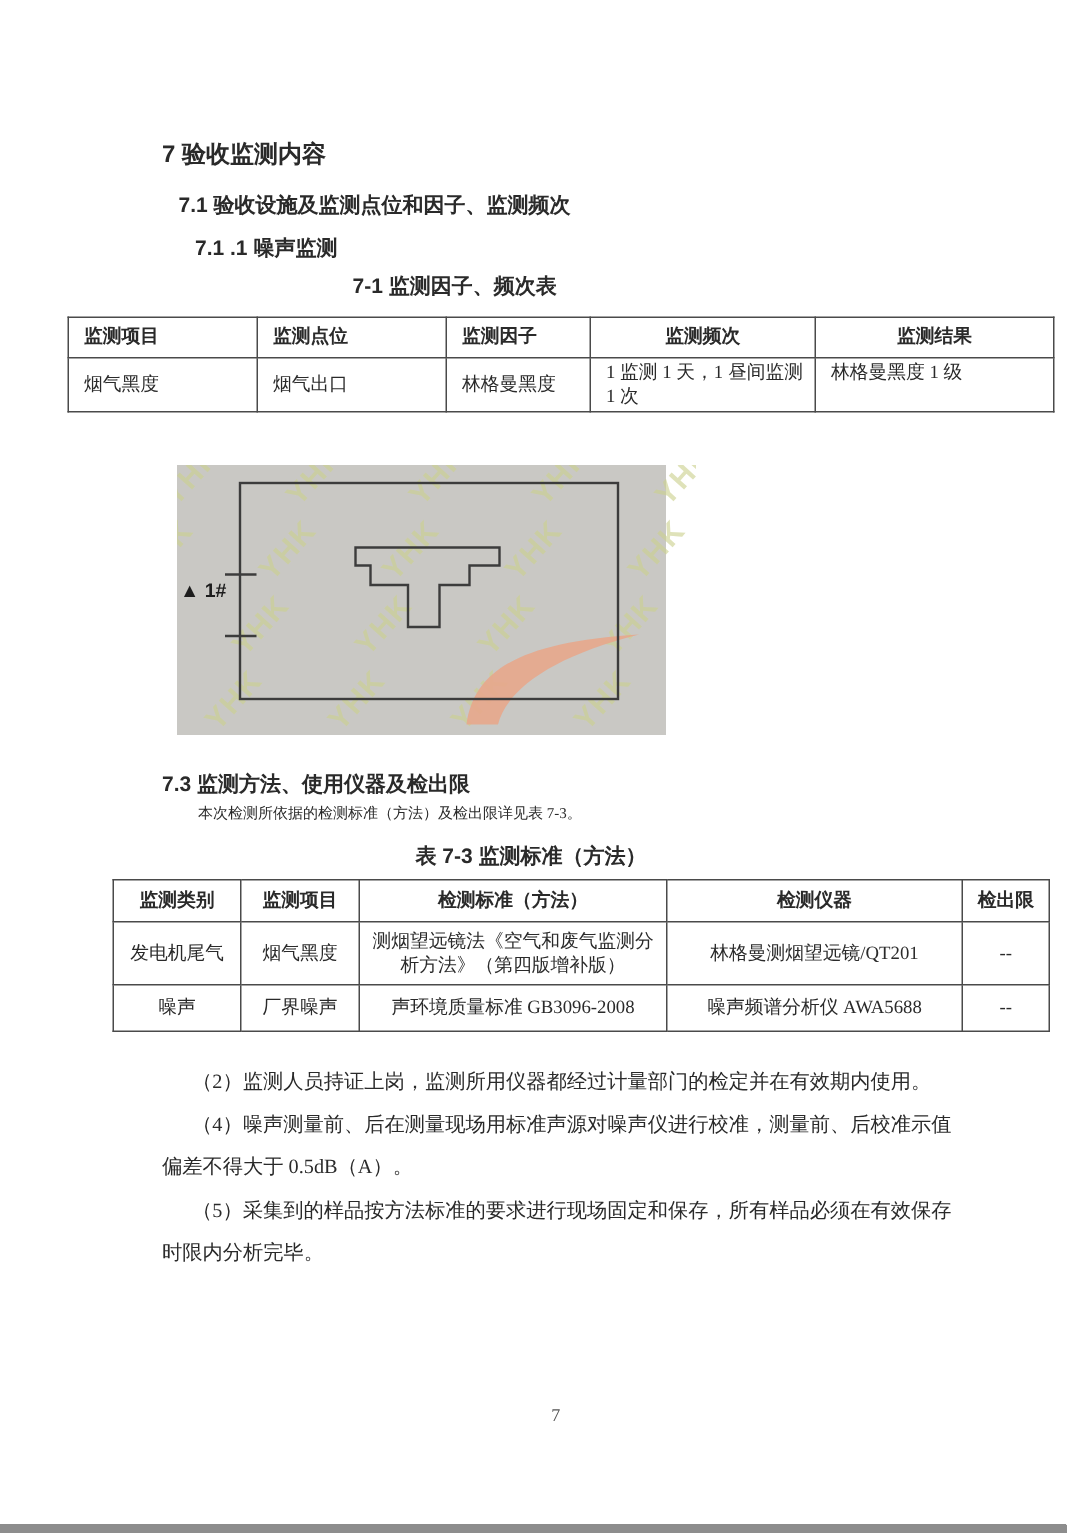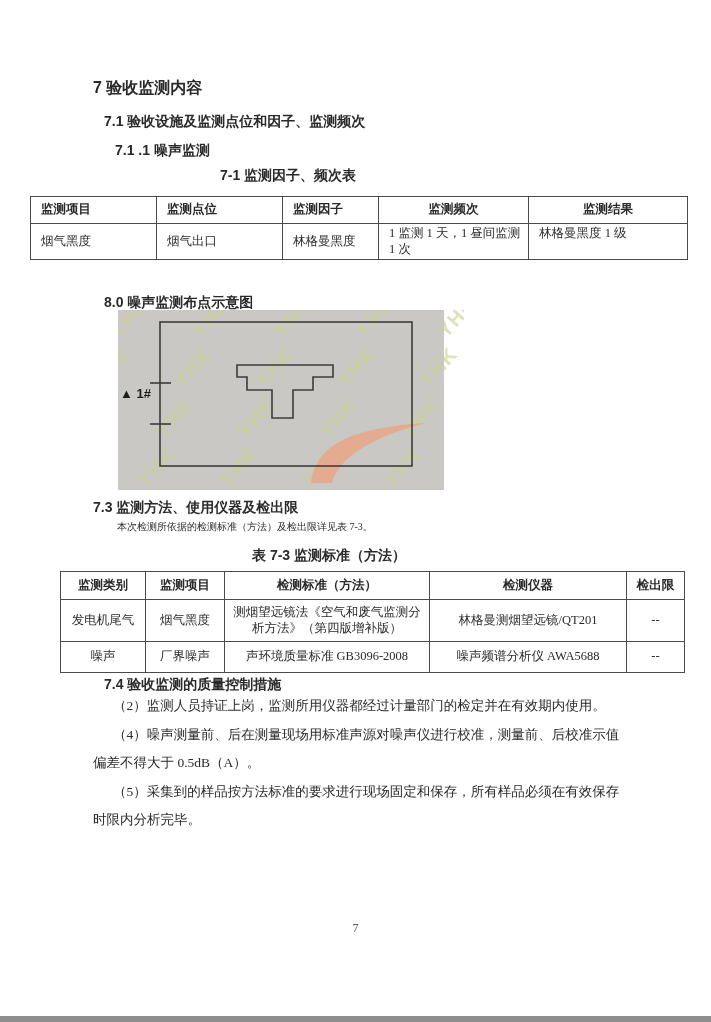--- a/index.html
+++ b/index.html
@@ -10,21 +10,21 @@
     --scan_edge:#8d8d8d;
     --text:#2a2a2a;
   }
   *{box-sizing:border-box;}
   html,body{margin:0;padding:0;background:#fff;}
   .page{
     position:relative;width:711px;height:1022px;background:#ffffff;
     overflow:hidden;color:var(--text);
     font-family:"Liberation Serif","DejaVu Serif",serif;
   }
-  .abs{position:absolute;margin:0;}
+  .abs{position:absolute;margin:15px;}
   .h1{font-family:"Liberation Sans","DejaVu Sans",sans-serif;font-weight:bold;font-size:16px;}
   .h2{font-family:"Liberation Sans","DejaVu Sans",sans-serif;font-weight:bold;font-size:14px;}
   .cap{font-family:"Liberation Sans","DejaVu Sans",sans-serif;font-weight:bold;font-size:14px;}
   .body-text{font-size:13.5px;line-height:28.6px;}
 
   table{border-collapse:collapse;table-layout:fixed;}
   th,td{border:1px solid #4a4a4a;font-size:12.5px;line-height:1.25;padding:2px 6px;
         vertical-align:middle;color:var(--text);font-weight:normal;}
   th{font-family:"Liberation Sans","DejaVu Sans",sans-serif;font-weight:bold;}
   .t1{width:657px;}
@@ -125,21 +125,21 @@
       <line class="plot-line" x1="32" y1="73" x2="53" y2="73"></line>
       <line class="plot-line" x1="32" y1="114" x2="53" y2="114"></line>
     </svg>
     <div class="marker">▲ 1#</div>
   </div>
 
   <div class="abs h2" style="left:93px;top:499px;">7.3 监测方法、使用仪器及检出限</div>
 
   <div class="abs" style="left:117px;top:520px;font-size:10px;">本次检测所依据的检测标准（方法）及检出限详见表 7-3。</div>
 
-  <div class="abs cap" style="left:252px;top:547px;">表 7-3 监测标准（方法）</div>
+  <div class="abs cap" style="left:262px;top:547px;">表 7-3 监测标准（方法）</div>
 
   <table class="abs t3" style="left:60px;top:571px;">
     <colgroup>
       <col style="width:85px">
         <col style="width:79px">
         <col style="width:205px">
       <col style="width:197px">
         <col style="width:58px">
     </colgroup>
     <tbody>
@@ -160,21 +160,20 @@
     <tr class="r2">
       <td>噪声</td>
       <td>厂界噪声</td>
       <td>声环境质量标准 GB3096-2008</td>
       <td>噪声频谱分析仪 AWA5688</td>
       <td>--</td>
     </tr>
   </tbody>
     </table>
 
-  <div class="abs h2" style="left:104px;top:676px;">7.4 验收监测的质量控制措施</div>
 
   <div class="abs qc body-text">
     <p>（2）监测人员持证上岗，监测所用仪器都经过计量部门的检定并在有效期内使用。</p>
     <p>（4）噪声测量前、后在测量现场用标准声源对噪声仪进行校准，测量前、后校准示值偏差不得大于 0.5dB（A）。</p>
     <p>（5）采集到的样品按方法标准的要求进行现场固定和保存，所有样品必须在有效保存时限内分析完毕。</p>
   </div>
 
   <div class="abs pagenum">7</div>
 
   <div class="scan-bottom"></div>

